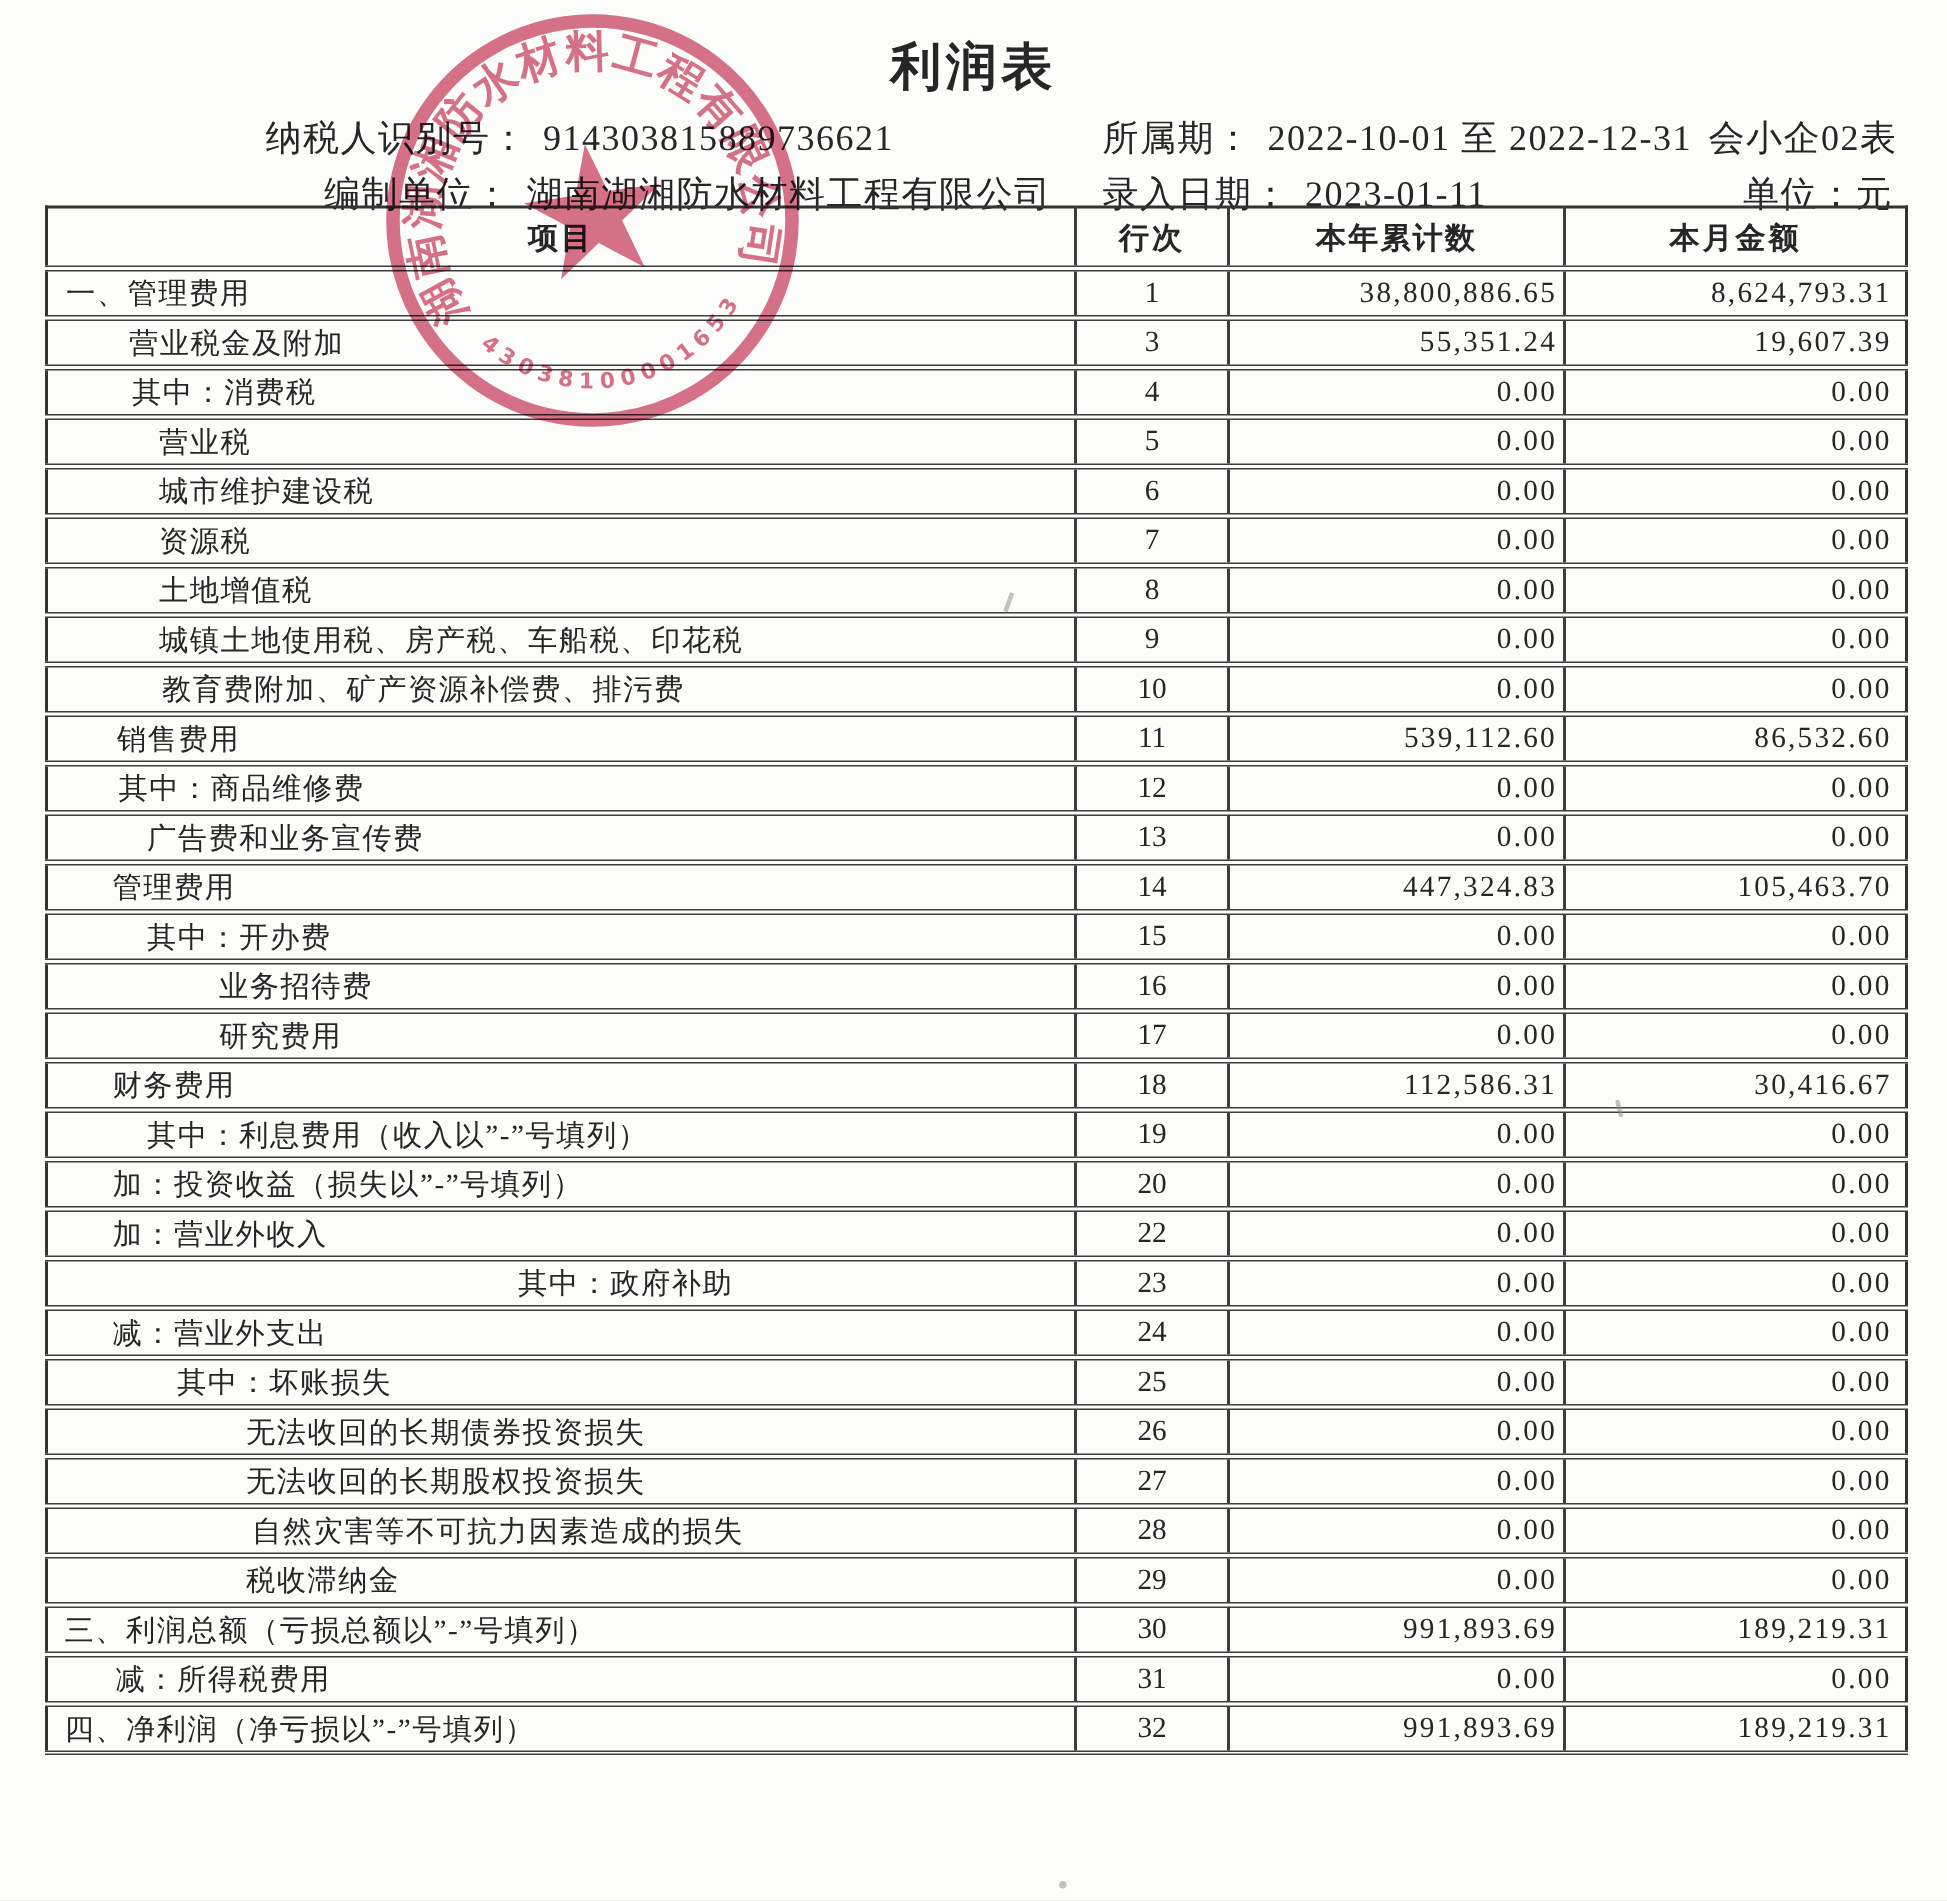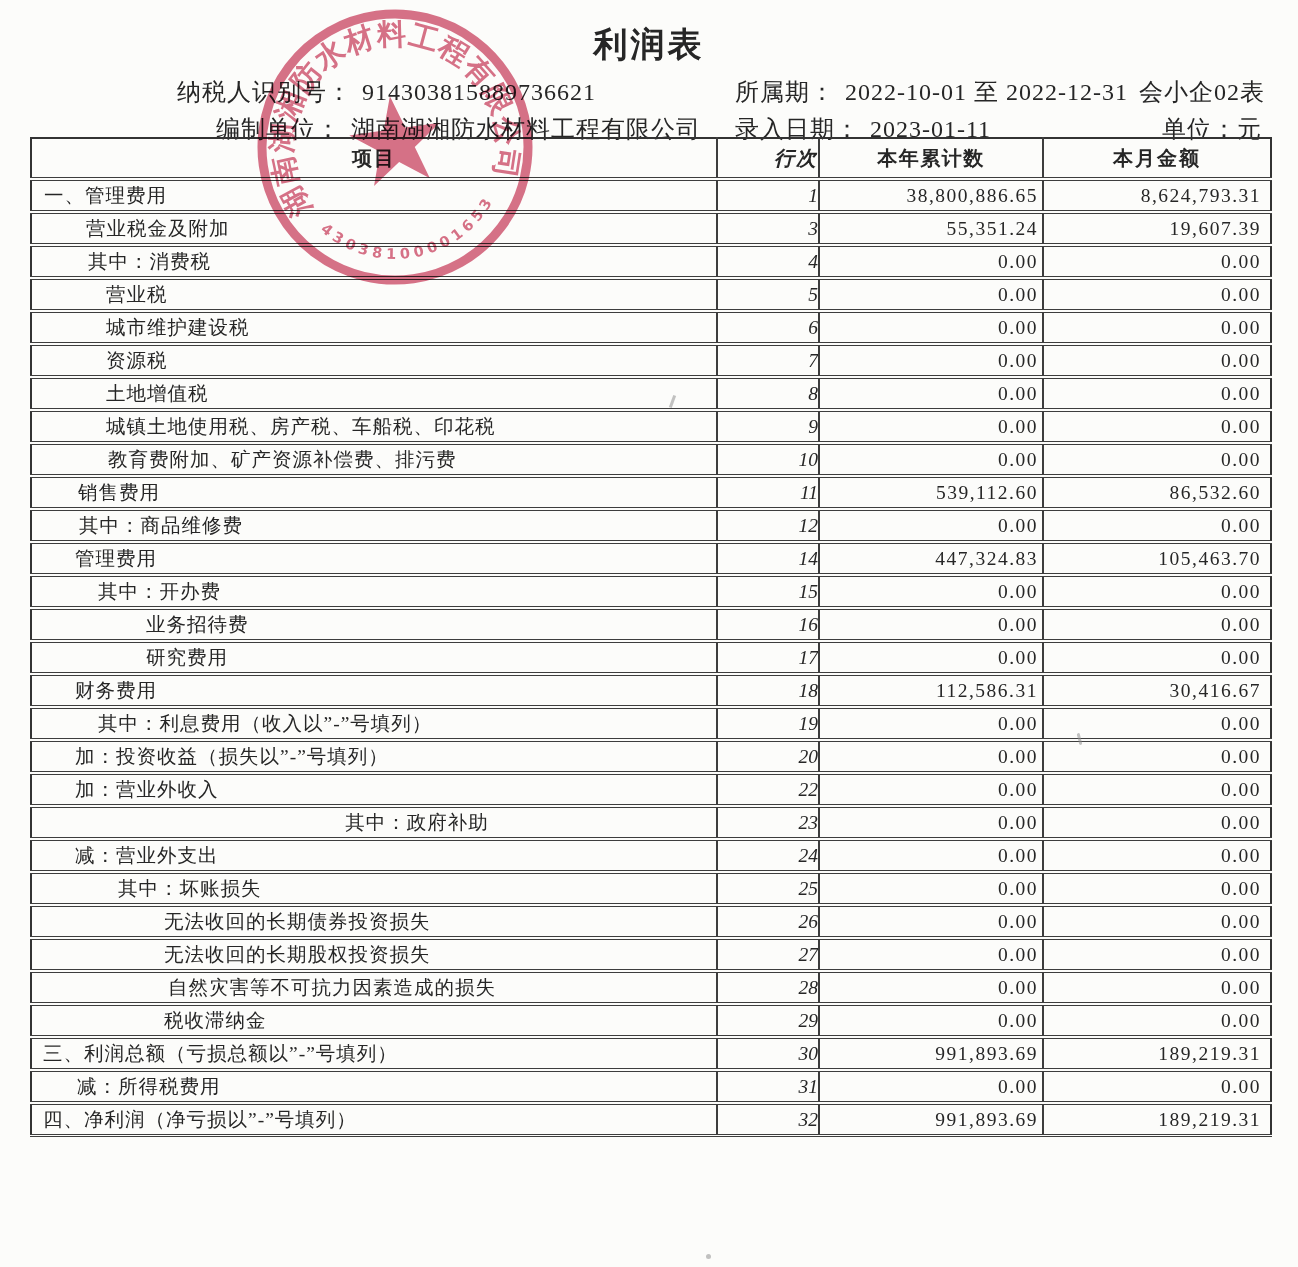--- a/index.html
+++ b/index.html
@@ -39,21 +39,21 @@
     border-bottom:4px double #3d3d3d;
     text-align:center;vertical-align:middle;padding:0;
   }
   tbody td{
     height:29px;
     border-bottom:4px double #3d3d3d;
     font-size:19.5px;vertical-align:middle;
     padding:0;white-space:nowrap;overflow:hidden;
   }
   tbody tr:last-child td{border-bottom:3px double #3d3d3d;}
-  .c-line{border-left:2px solid #3b82f6;border-right:2px solid #3d3d3d;text-align:right;font-style:italic;}
+  .c-line{border-left:2px solid #3b82f6;border-right:2px solid #3d3d3d;text-align:center;}
   .c-ytd{border-right:2px solid #3d3d3d;text-align:right;padding-right:4px;letter-spacing:1.5px;margin-top:30px;}
   .c-month{text-align:right;padding-right:9px;letter-spacing:1.5px;}
   .c-item{letter-spacing:1px;}
 
   svg.stamp{
     position:absolute;left:250px;top:4px;
     color:#cf4e6b;
     opacity:.8;
     mix-blend-mode:multiply;
     z-index:5;
@@ -166,20 +166,26 @@
           <td class="c-ytd">539,112.60</td>
           <td class="c-month">86,532.60</td>
         </tr>
         <tr>
           <td class="c-item" style="padding-left: 47px;">其中：商品维修费</td>
           <td class="c-line">12</td>
           <td class="c-ytd">0.00</td>
           <td class="c-month">0.00</td>
         </tr>
         <tr>
+          <td class="c-item" style="padding-left: 66px;">广告费和业务宣传费</td>
+          <td class="c-line">13</td>
+          <td class="c-ytd">0.00</td>
+          <td class="c-month">0.00</td>
+        </tr>
+        <tr>
           <td class="c-item" style="padding-left: 43px;">管理费用</td>
           <td class="c-line">14</td>
           <td class="c-ytd">447,324.83</td>
           <td class="c-month">105,463.70</td>
         </tr>
         <tr>
           <td class="c-item" style="padding-left: 66px;">其中：开办费</td>
           <td class="c-line">15</td>
           <td class="c-ytd">0.00</td>
           <td class="c-month">0.00</td>

